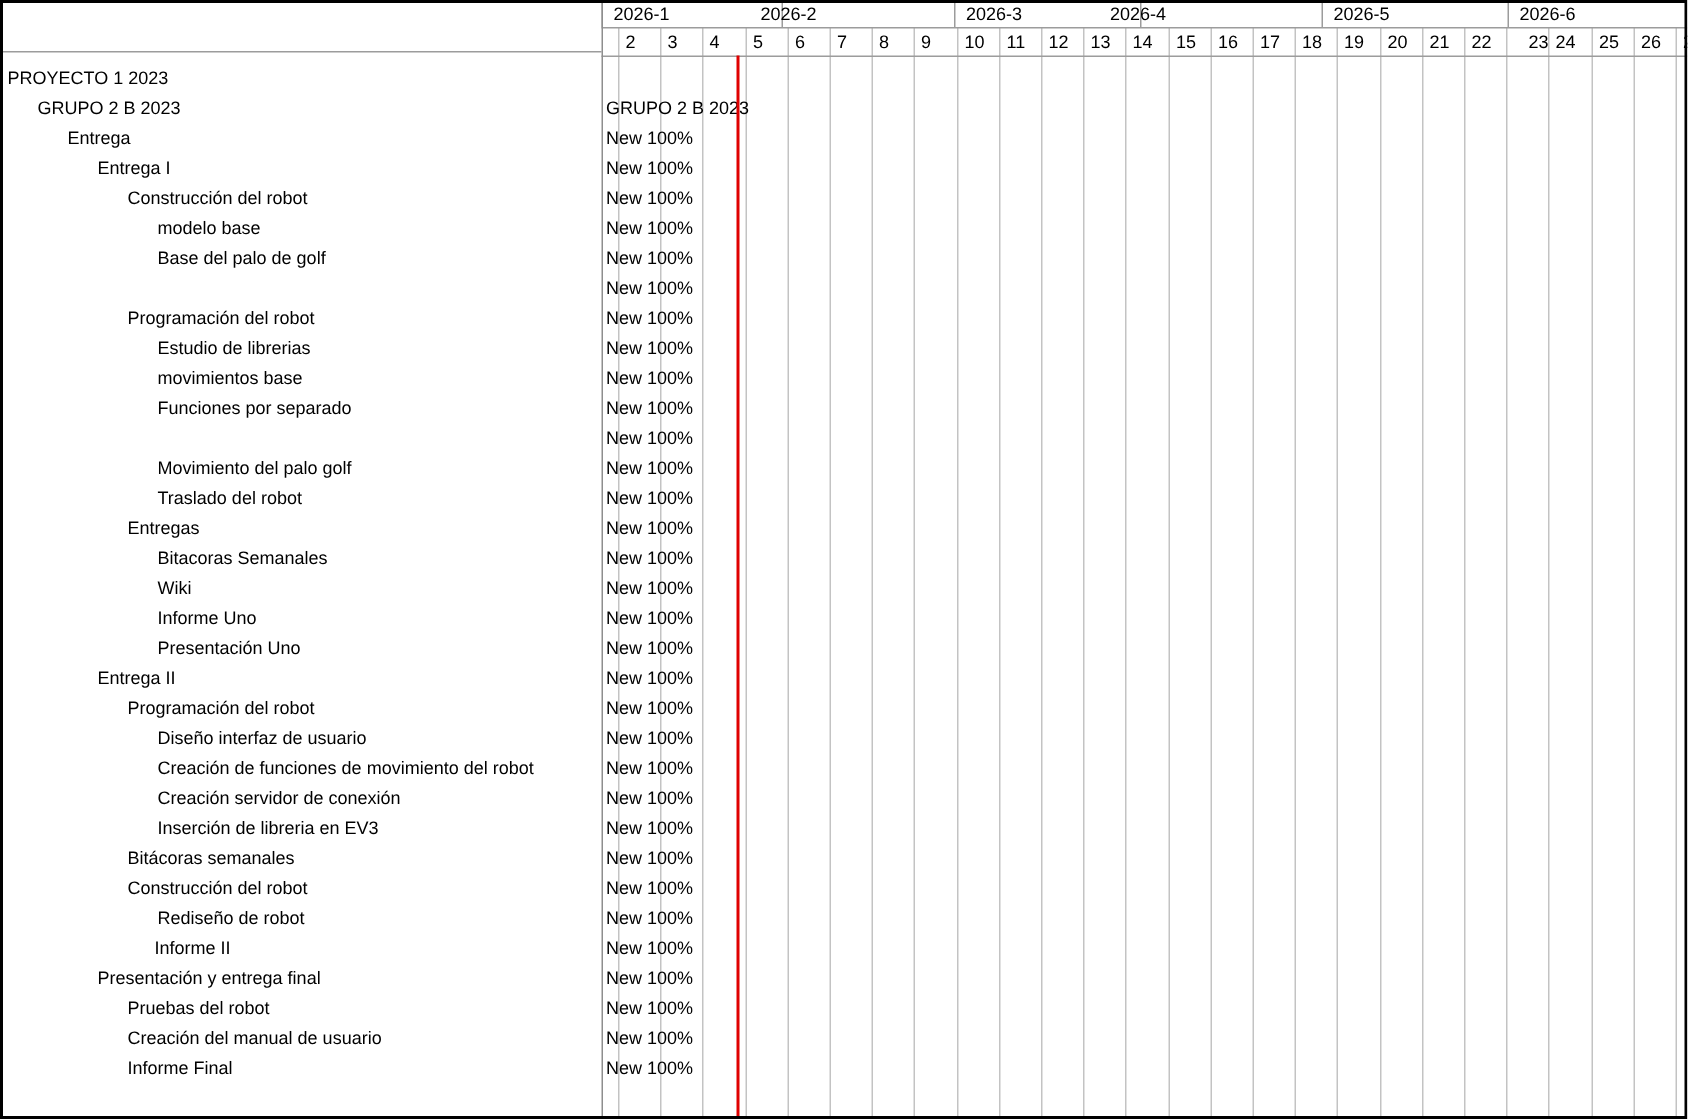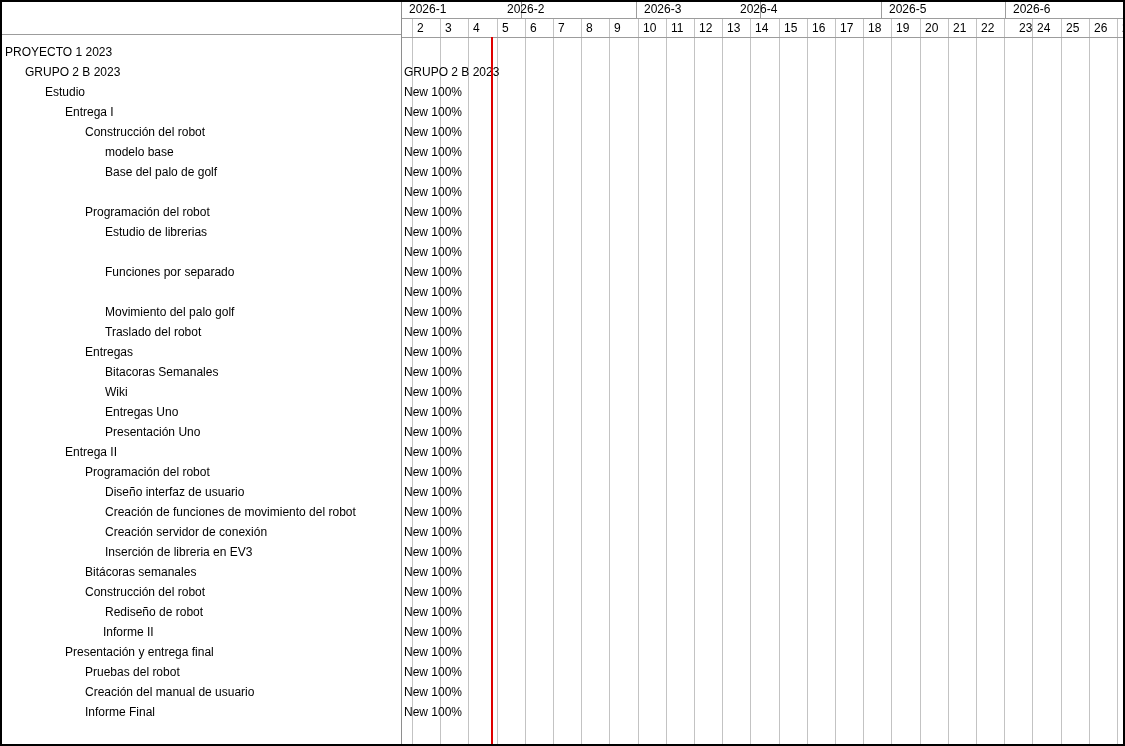--- a/index.html
+++ b/index.html
@@ -30,21 +30,21 @@
 <div class="app">
 
   <div class="abs" id="task-panel" style="left:0;top:0;width:401px;height:746px;">
       <div class="task-row" style="top: 42px;">
         <div class="task-label" style="left: 5px; top: 0px;">PROYECTO 1 2023</div>
       </div>
       <div class="task-row" style="top: 62px;">
         <div class="task-label" style="left: 25px; top: 0px;">GRUPO 2 B 2023</div>
       </div>
       <div class="task-row" style="top: 82px;">
-        <div class="task-label" style="left: 45px; top: 0px;">Estudio</div>
+        <div class="task-label" style="left: 45px; top: 0px;">Entrega</div>
       </div>
       <div class="task-row" style="top: 102px;">
         <div class="task-label" style="left: 65px; top: 0px;">Entrega I</div>
       </div>
       <div class="task-row" style="top: 122px;">
         <div class="task-label" style="left: 85px; top: 0px;">Construcción del robot</div>
       </div>
       <div class="task-row" style="top: 142px;">
         <div class="task-label" style="left: 105px; top: 0px;">modelo base</div>
       </div>
@@ -53,40 +53,43 @@
       </div>
       <div class="task-row" style="top: 182px;">
         <div class="task-label" style="left: 105px; top: 0px; margin-top: 20px;">prototipo 1</div>
       </div>
       <div class="task-row" style="top: 202px;">
         <div class="task-label" style="left: 85px; top: 0px;">Programación del robot</div>
       </div>
       <div class="task-row" style="top: 222px;">
         <div class="task-label" style="left: 105px; top: 0px;">Estudio de librerias</div>
       </div>
+      <div class="task-row" style="top: 242px;">
+        <div class="task-label" style="left: 105px; top: 0px;">movimientos base</div>
+      </div>
       <div class="task-row" style="top: 262px;">
         <div class="task-label" style="left: 105px; top: 0px;">Funciones por separado</div>
       </div>
       <div class="task-row" style="top: 302px;">
         <div class="task-label" style="left: 105px; top: 0px;">Movimiento del palo golf</div>
       </div>
       <div class="task-row" style="top: 322px;">
         <div class="task-label" style="left: 105px; top: 0px;">Traslado del robot</div>
       </div>
       <div class="task-row" style="top: 342px;">
         <div class="task-label" style="left: 85px; top: 0px;">Entregas</div>
       </div>
       <div class="task-row" style="top: 362px;">
         <div class="task-label" style="left: 105px; top: 0px;">Bitacoras Semanales</div>
       </div>
       <div class="task-row" style="top: 382px;">
         <div class="task-label" style="left: 105px; top: 0px;">Wiki</div>
       </div>
       <div class="task-row" style="top: 402px;">
-        <div class="task-label" style="left: 105px; top: 0px;">Entregas Uno</div>
+        <div class="task-label" style="left: 105px; top: 0px;">Informe Uno</div>
       </div>
       <div class="task-row" style="top: 422px;">
         <div class="task-label" style="left: 105px; top: 0px;">Presentación Uno</div>
       </div>
       <div class="task-row" style="top: 442px;">
         <div class="task-label" style="left: 65px; top: 0px;">Entrega II</div>
       </div>
       <div class="task-row" style="top: 462px;">
         <div class="task-label" style="left: 85px; top: 0px;">Programación del robot</div>
       </div>

